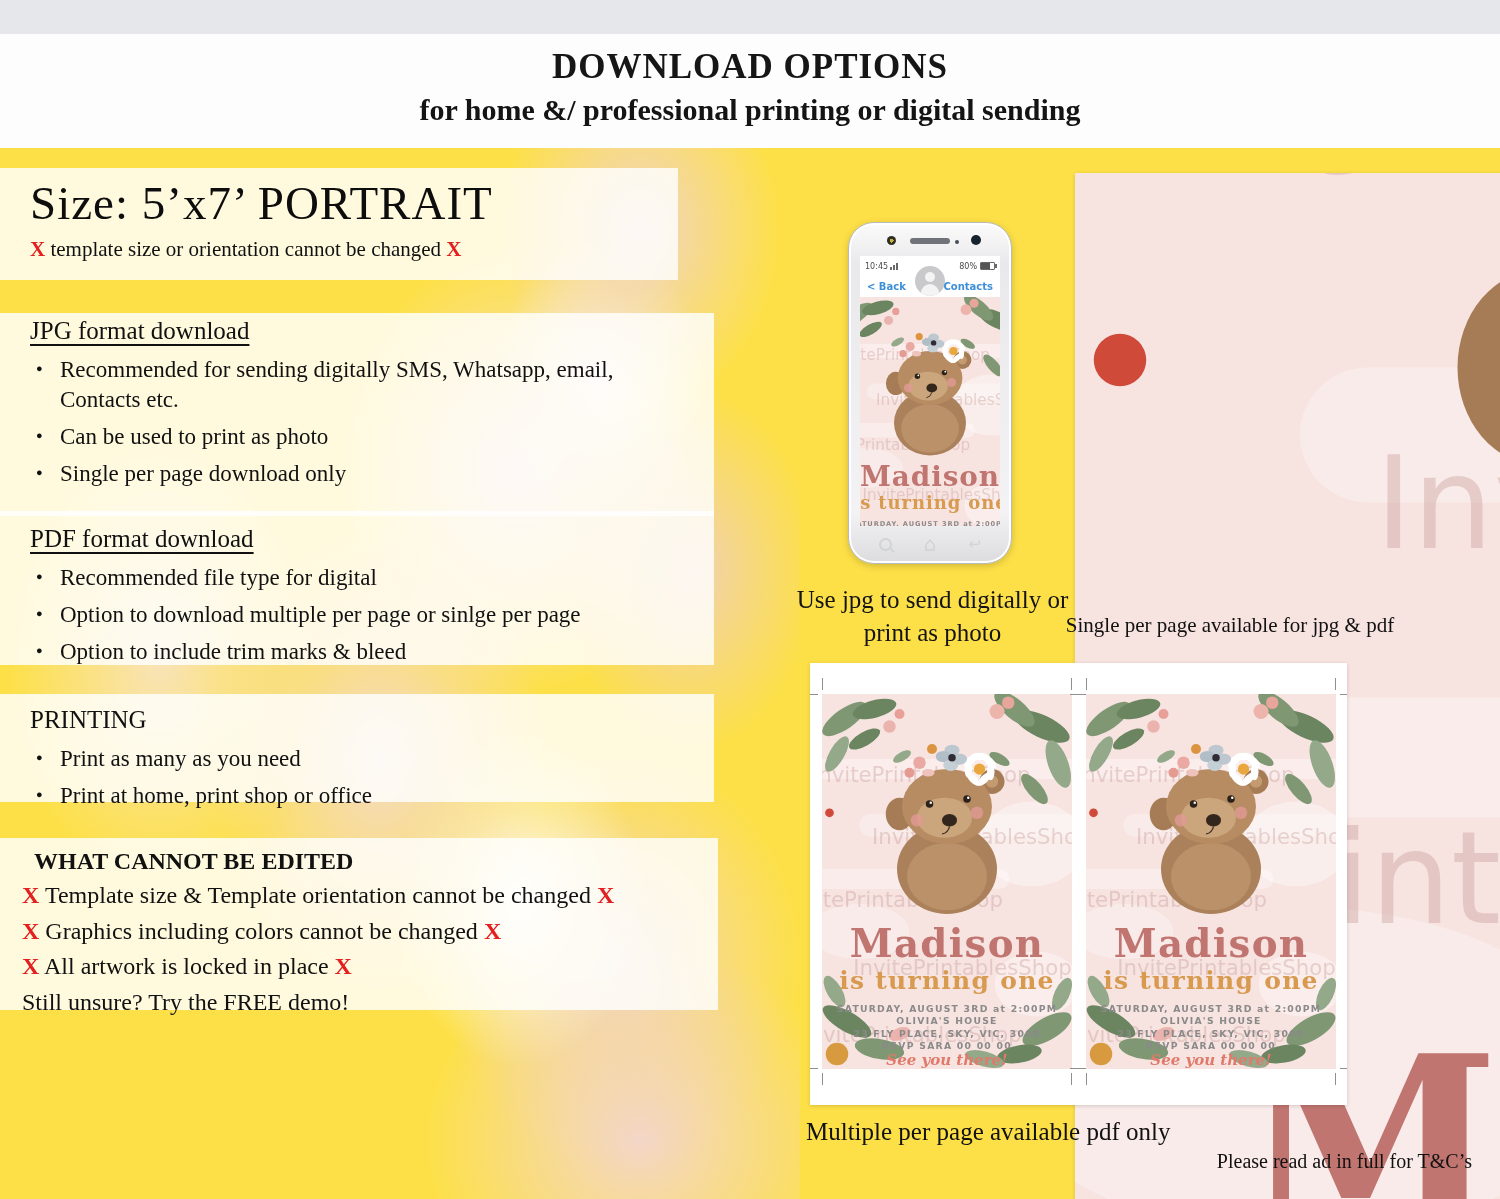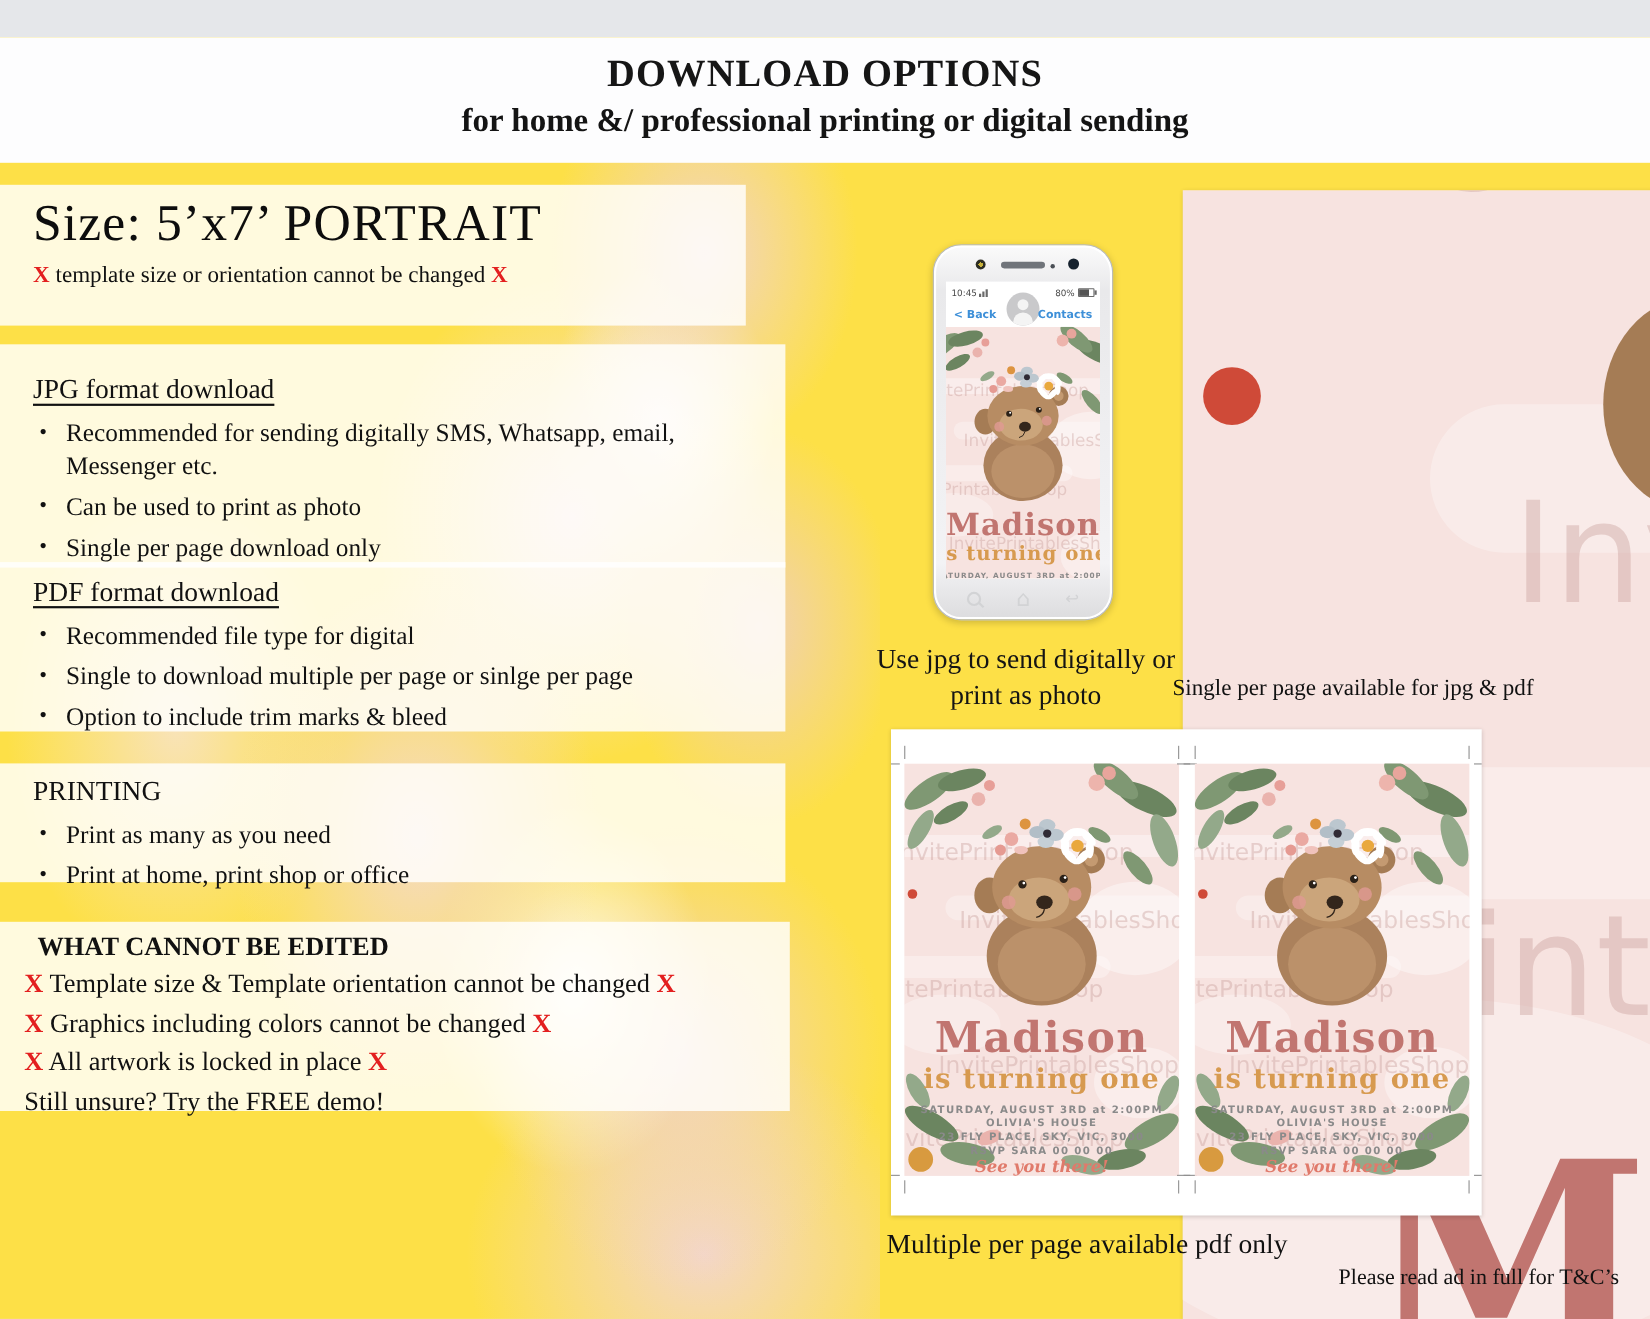--- a/index.html
+++ b/index.html
@@ -23,32 +23,32 @@
   .top-strip { position:absolute; top:0; left:0; width:100%; height:34px; background:#e5e7ea; }
 
   
   .header-band { position:absolute; top:34px; left:0; width:100%; height:114px;
                  background:#fdfdfe; text-align:center; }
   .header-title { font-size:35px; font-weight:600; letter-spacing:1px; margin-top:13px; color:#161616; }
   .header-subtitle { font-size:30px; font-weight:600; margin-top:6px; color:#141414; }
 
   
   .band { position:absolute; left:0; background:rgba(255,255,255,.82); box-sizing:border-box; }
-  #band-size { top:168px; width:678px; height:128px; padding:8px 0 0 30px; }
+  #band-size { top:168px; width:678px; height:112px; padding:8px 0 0 30px; }
   .size-title { font-size:47px; letter-spacing:1px; color:#0d0d0d; }
   .size-note  { font-size:21px; margin-top:7px; }
   .x-mark { color:var(--x_red); font-weight:700; }
 
   .sec-title { font-size:25px; font-weight:500; text-decoration:underline; text-underline-offset:5px; margin:0 0 10px 0; }
   .sec-title.no-underline { text-decoration:none; }
   .blist { margin:0; padding:0; list-style:none; font-size:23px; }
   .blist li { position:relative; padding-left:30px; margin-bottom:7px; line-height:1.3; }
   .blist li::before { content:"●"; position:absolute; left:6px; top:6px; font-size:11px; }
 
-  #band-jpg      { top:313px; width:714px; height:203px; padding:28px 26px 0 30px; }
+  #band-jpg      { top:313px; width:714px; height:203px; padding:4px 26px 0 30px; }
   #band-pdf      { top:511px; width:714px; height:154px; padding:14px 26px 0 30px; }
   #band-printing { top:694px; width:714px; height:108px; padding:12px 26px 0 30px; }
   #band-noedit   { top:838px; width:718px; height:172px; padding:10px 18px 0 22px; }
   .noedit-title  { font-size:24px; font-weight:600; padding-left:12px; margin-bottom:5px; }
   .noedit-line   { font-size:24px; margin-bottom:4px; line-height:1.32; }
 
   
   .phone { position:absolute; left:848px; top:222px; width:164px; height:342px; }
   .phone-body { position:relative; width:100%; height:100%; box-sizing:border-box; border-radius:26px;
     background:linear-gradient(180deg,#fbfbfb,#e9e9eb 12%,#f3f3f5 85%,#dcdcde);
@@ -130,31 +130,31 @@
   </div>
 
   <div class="band" id="band-size">
     <div class="size-title">Size: 5’x7’ PORTRAIT</div>
     <div class="size-note"><span class="x-mark">X</span> <span>template size or orientation cannot be changed</span> <span class="x-mark">X</span></div>
   </div>
 
   <div class="band" id="band-jpg">
     <h3 class="sec-title">JPG format download</h3>
     <ul class="blist">
-      <li>Recommended for sending digitally SMS, Whatsapp, email, Messenger etc.</li>
+      <li>Recommended for sending digitally SMS, Whatsapp, email, Contacts etc.</li>
       <li>Can be used to print as photo</li>
       <li>Single per page download only</li>
     </ul>
   </div>
 
   <div class="band" id="band-pdf">
     <h3 class="sec-title">PDF format download</h3>
     <ul class="blist">
       <li>Recommended file type for digital</li>
-      <li>Single to download multiple per page or sinlge per page</li>
+      <li>Option to download multiple per page or sinlge per page</li>
       <li>Option to include trim marks &amp; bleed</li>
     </ul>
   </div>
 
   <div class="band" id="band-printing">
     <h3 class="sec-title no-underline">PRINTING</h3>
     <ul class="blist">
       <li>Print as many as you need</li>
       <li>Print at home, print shop or office</li>
     </ul>

